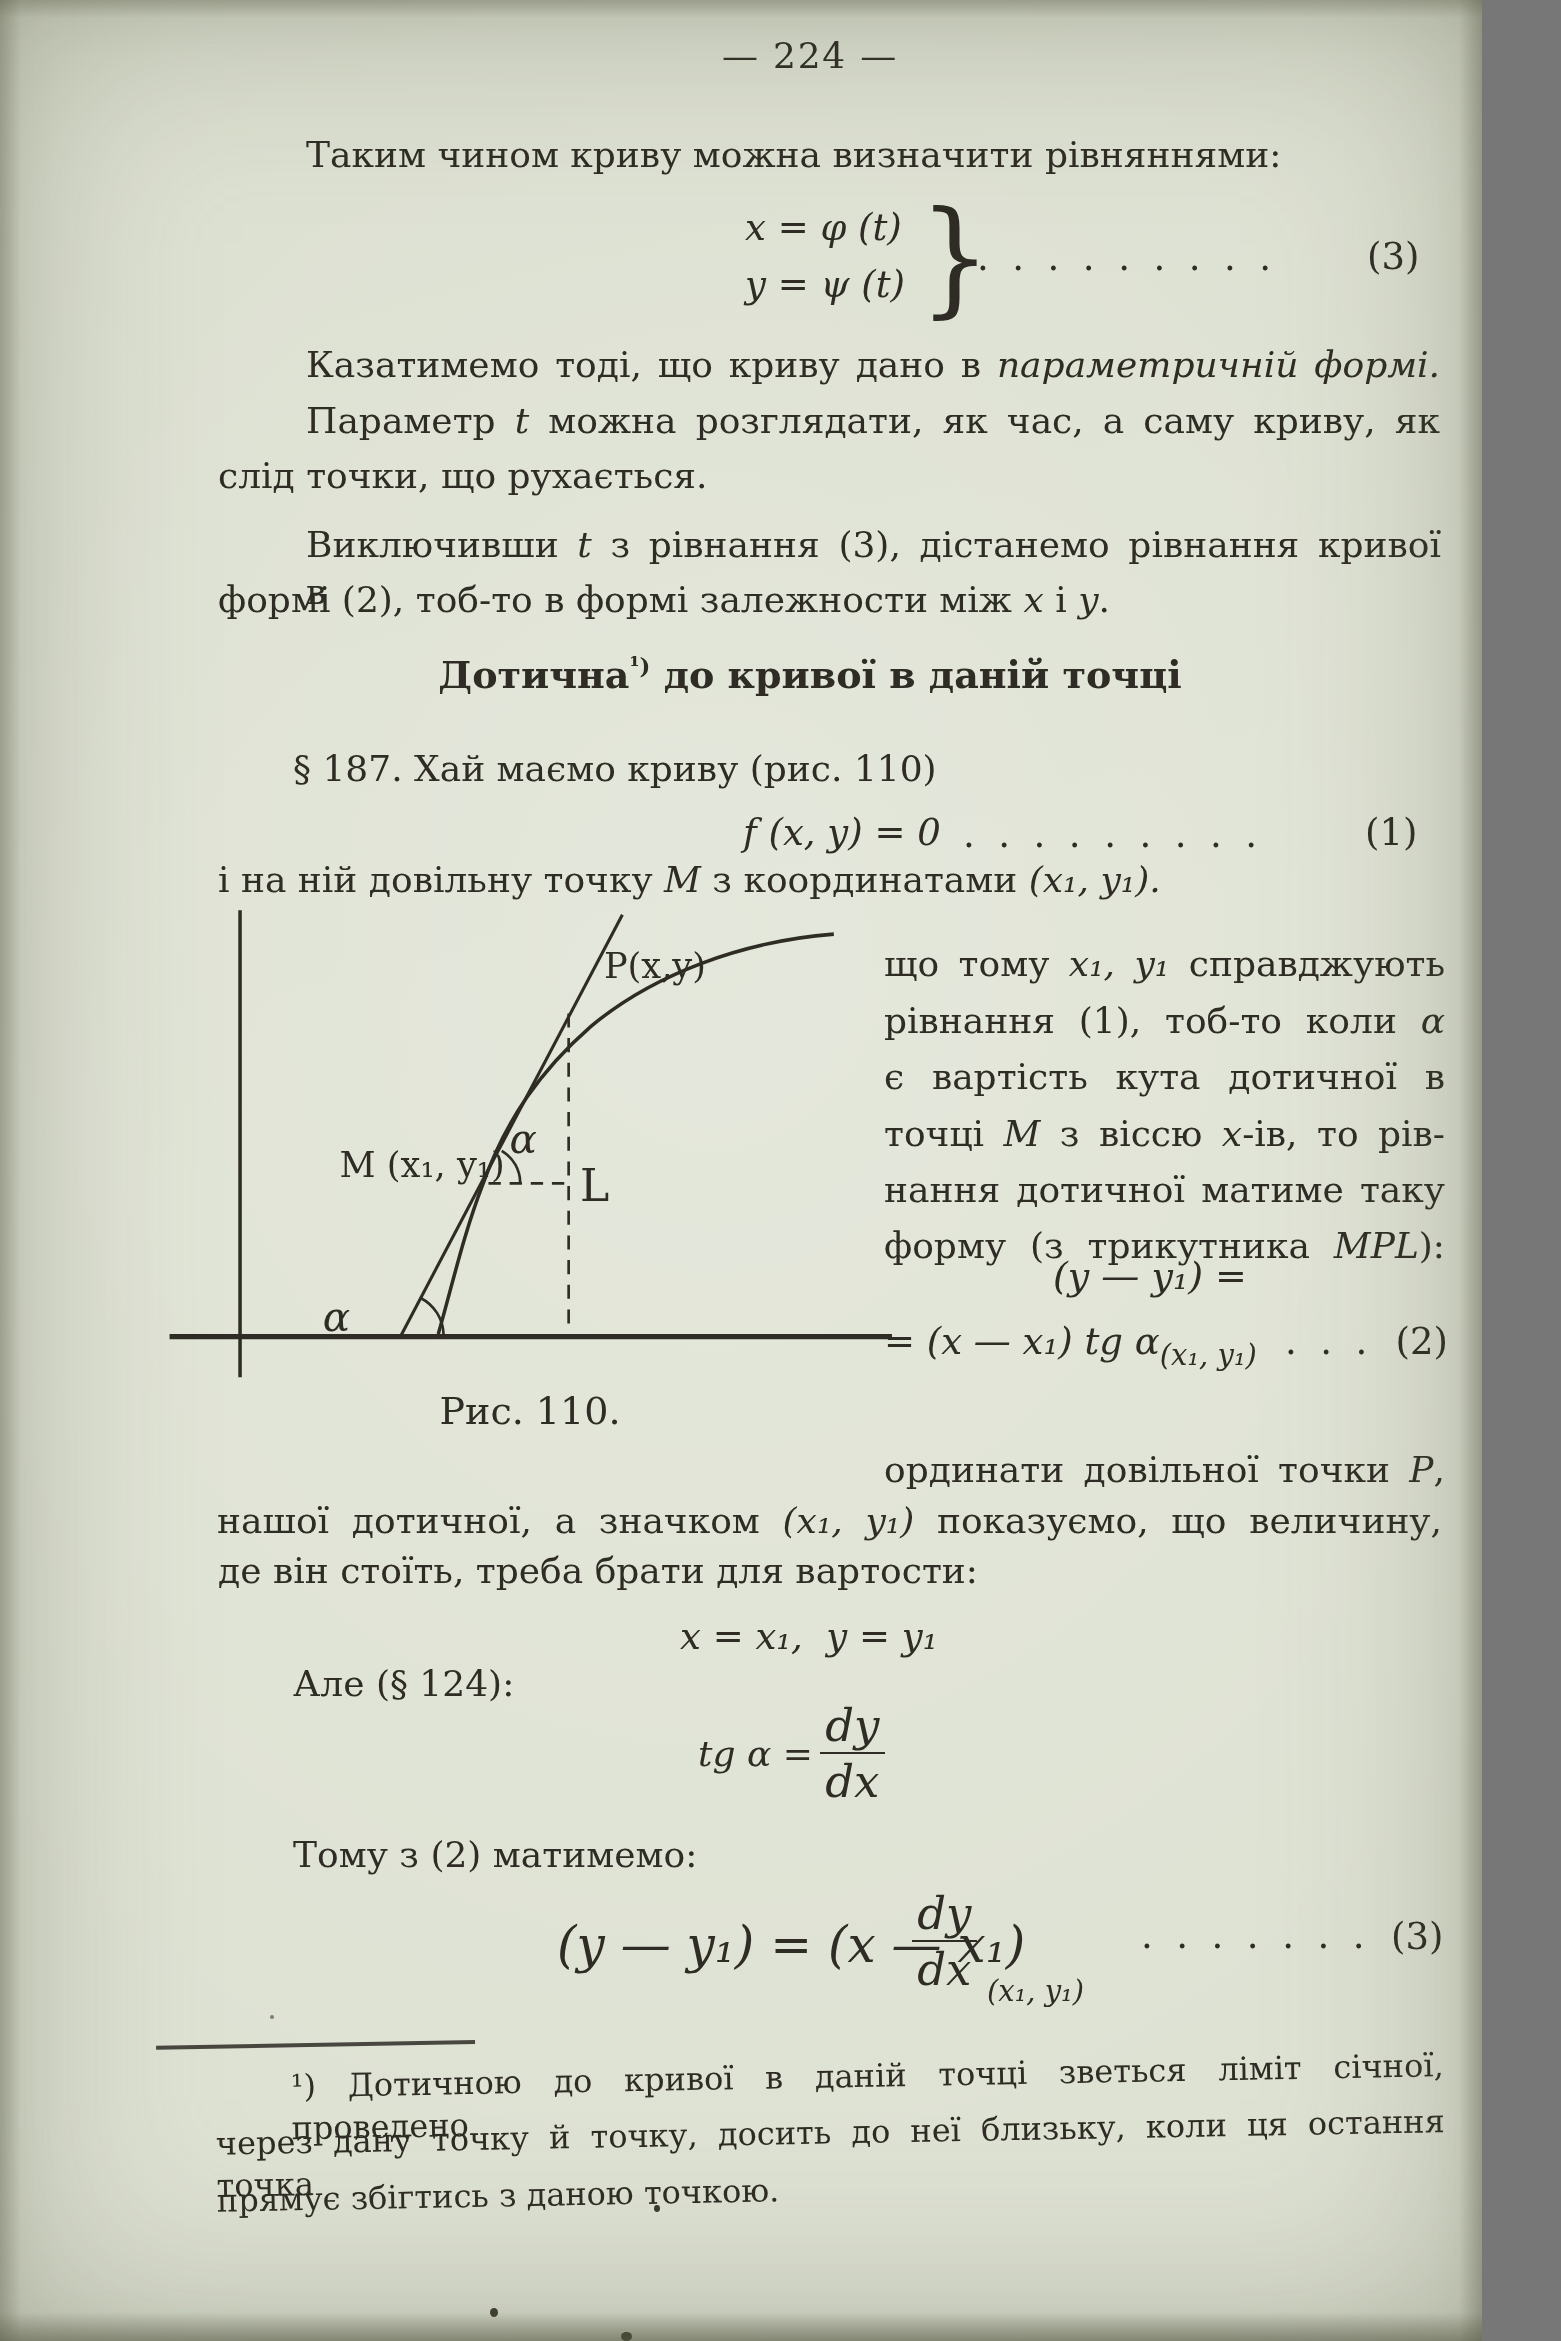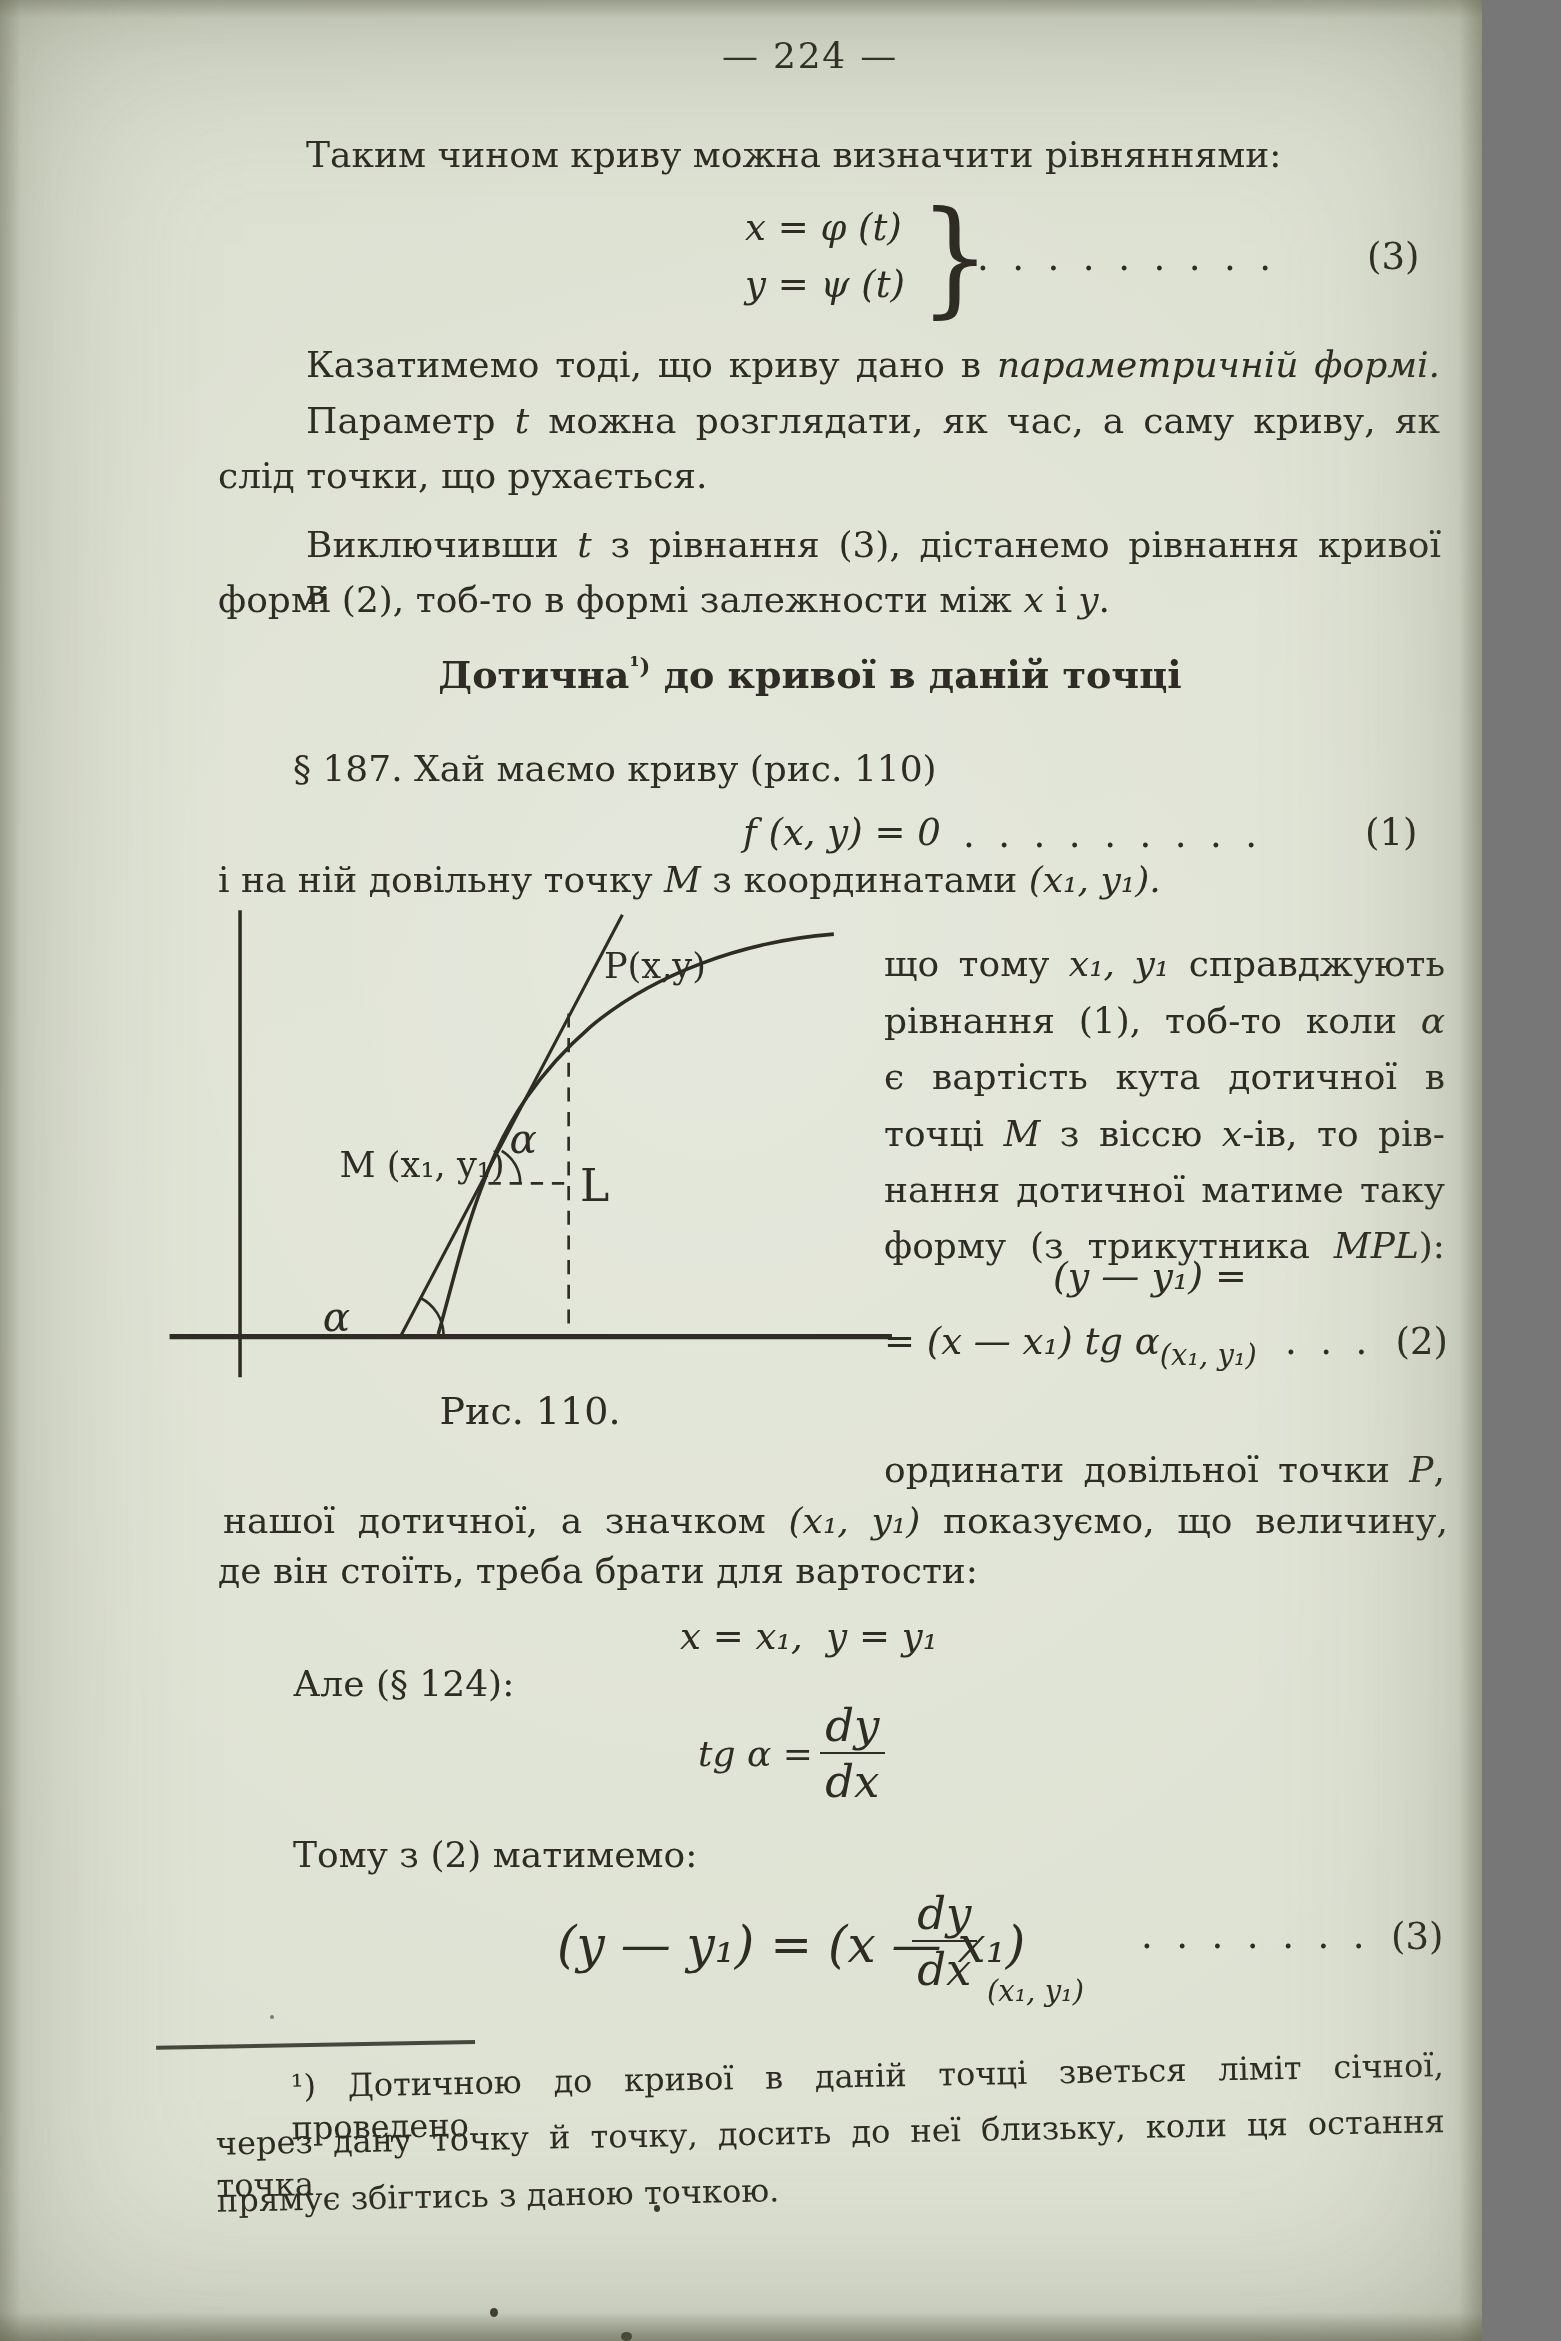--- a/index.html
+++ b/index.html
@@ -110,21 +110,21 @@
 
   <div class="line math" style="left:1053px;top:1252px;font-size:38px;">(y — y₁) =</div>
   <div class="eq2row">
     <span><span class="math">= (x — x₁) tg α</span><span class="sub" style="display:inline-block;transform:translateY(10.6px);">(x₁, y₁)</span></span>
     <span class="math" style="font-style:normal;white-space:pre;">.  .  .</span>
     <span>(2)</span>
   </div>
 
   <div class="jline" style="left:884px;top:1447px;width:561px;"><span>ординати довільної точки </span><span class="it">P</span><span>,</span></div>
 
-  <div class="jline" style="left:223px;top:1498px;width:1225px;"><span>нашої дотичної, а значком </span><span class="it">(x₁, y₁)</span><span> показуємо, що величину,</span></div>
+  <div class="jline" style="left:217px;top:1498px;width:1225px;"><span>нашої дотичної, а значком </span><span class="it">(x₁, y₁)</span><span> показуємо, що величину,</span></div>
   <div class="line" style="left:218px;top:1548px;">де він стоїть, треба брати для вартости:</div>
 
   <div class="line math" style="left:680px;top:1613px;font-size:37px;">x = x₁,  y = y₁</div>
 
   <div class="line" style="left:293px;top:1661px;">Але (§ 124):</div>
 
   <div>
     <div class="line math" style="left:698px;top:1731px;">tg α =</div>
     <div class="frac" style="left:820px;top:1701px;">
       <span class="num">dy</span>

